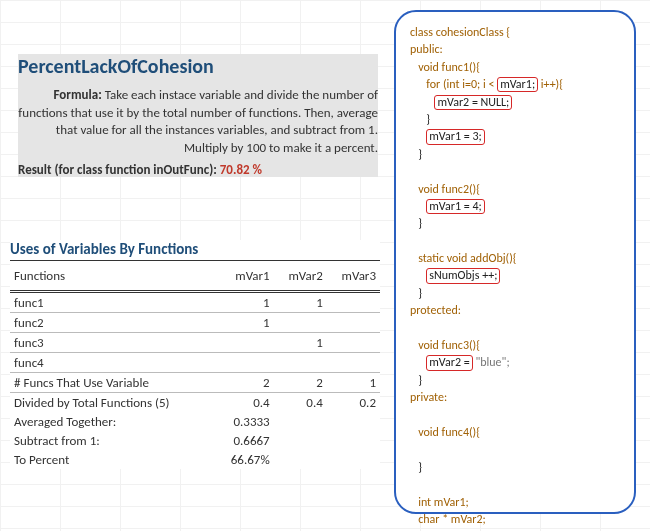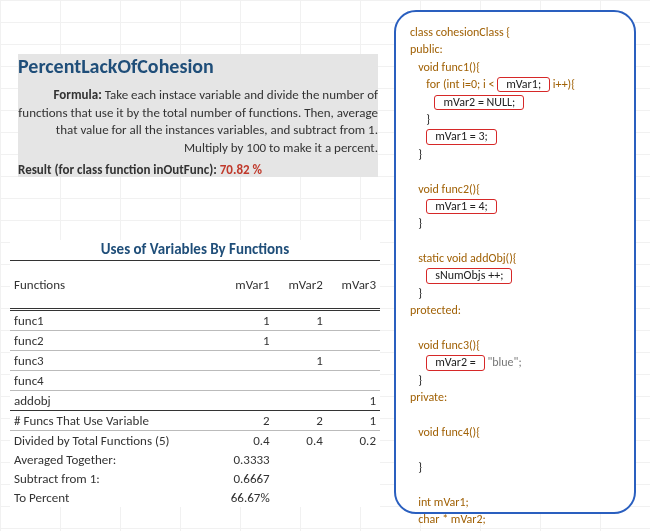--- a/index.html
+++ b/index.html
@@ -37,31 +37,31 @@
   .result-line { margin-top: 6px; }
   .result-line .lab { font-weight: bold; text-align: right; }
   .result-line .val { color: #c0392b; font-weight: bold; }
 
   .tbl-wrap {
     position: absolute;
     left: 10px; top: 240px; width: 370px;
     background: #fff;
   }
   .tbl-title {
-    text-align: center; font-weight: bold; color: #1f4e79;
+    font-weight: bold; color: #1f4e79;
     font-size: 15px; margin-bottom: 2px;
   }
   table.uses {
     width: 100%; border-collapse: collapse;
     font-size: 13px;
   }
   table.uses th {
     text-align: left; font-weight: normal;
     border-top: 1px solid #333;
-    padding: 16px 4px;
+    padding: 7px 4px;
   }
   table.uses th.num { text-align: right; }
   table.uses tr.double-b td, table.uses tr.double-b th {
     border-bottom: 3px double #333;
   }
   table.uses td {
     border-bottom: 1px solid #bbb;
     padding: 2px 4px;
   }
   table.uses td.num { text-align: right; }
@@ -79,21 +79,21 @@
     font-size: 12px;
     color: #222;
     background: #fff;
     line-height: 1.45;
     white-space: pre;
   }
   .kw { color: #a16207; }
   .code-panel .hl {
     border: 1.8px solid #d62828;
     border-radius: 3px;
-    padding: 0 8px;
+    padding: 0 2px;
     display: inline-block;
     line-height: 1.1;
   }
   .str { color: #777; }
 </style>
 </head>
 <body>
 
 <div class="grid-bg"></div>
 
@@ -136,26 +136,20 @@
       <td class="num"></td>
       <td class="num">1</td>
       <td class="num"></td>
     </tr>
     <tr>
       <td>func4</td>
       <td class="num"></td>
       <td class="num"></td>
       <td class="num"></td>
     </tr>
-    <tr class="heavy-b">
-      <td>addobj</td>
-      <td class="num"></td>
-      <td class="num"></td>
-      <td class="num">1</td>
-    </tr>
     <tr>
       <td># Funcs That Use Variable</td>
       <td class="num">2</td>
       <td class="num">2</td>
       <td class="num">1</td>
     </tr>
     <tr class="no-b">
       <td>Divided by Total Functions (5)</td>
       <td class="num">0.4</td>
       <td class="num">0.4</td>

